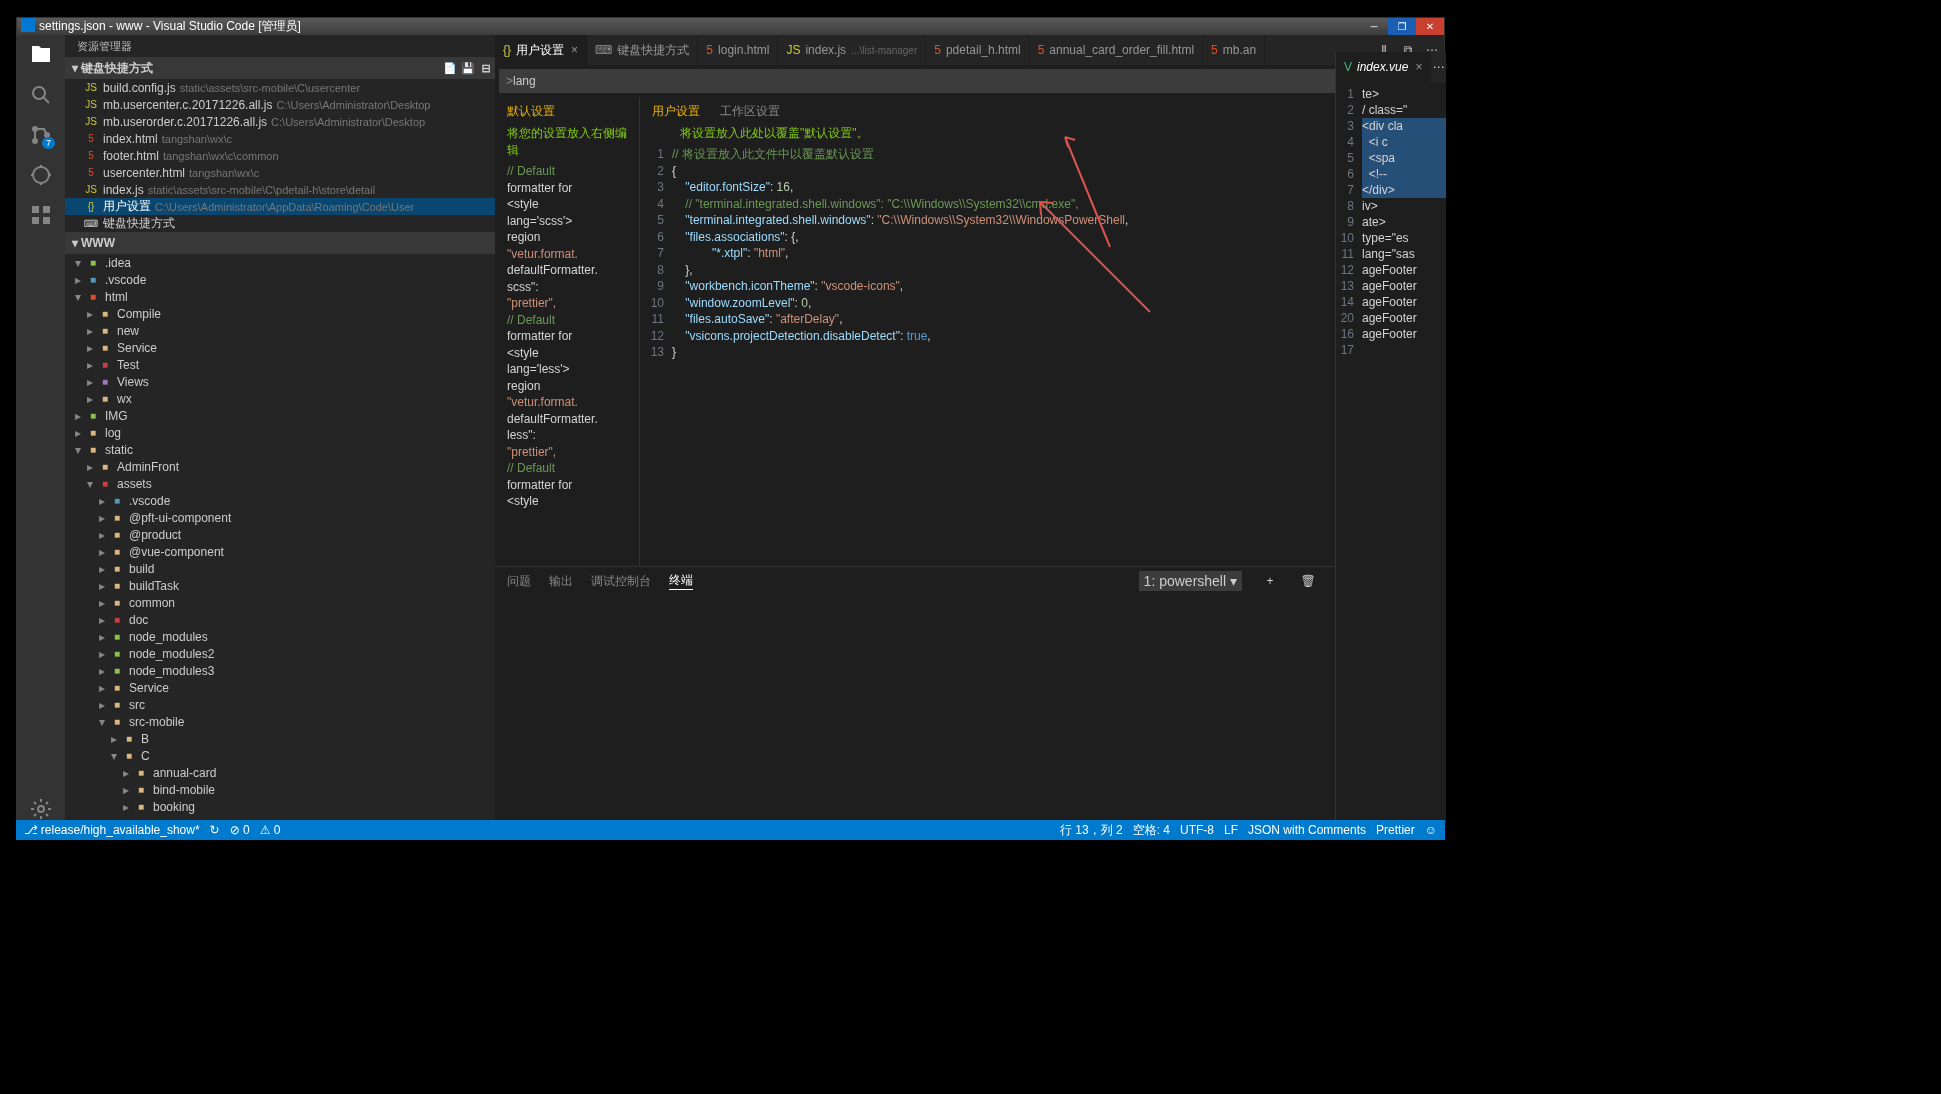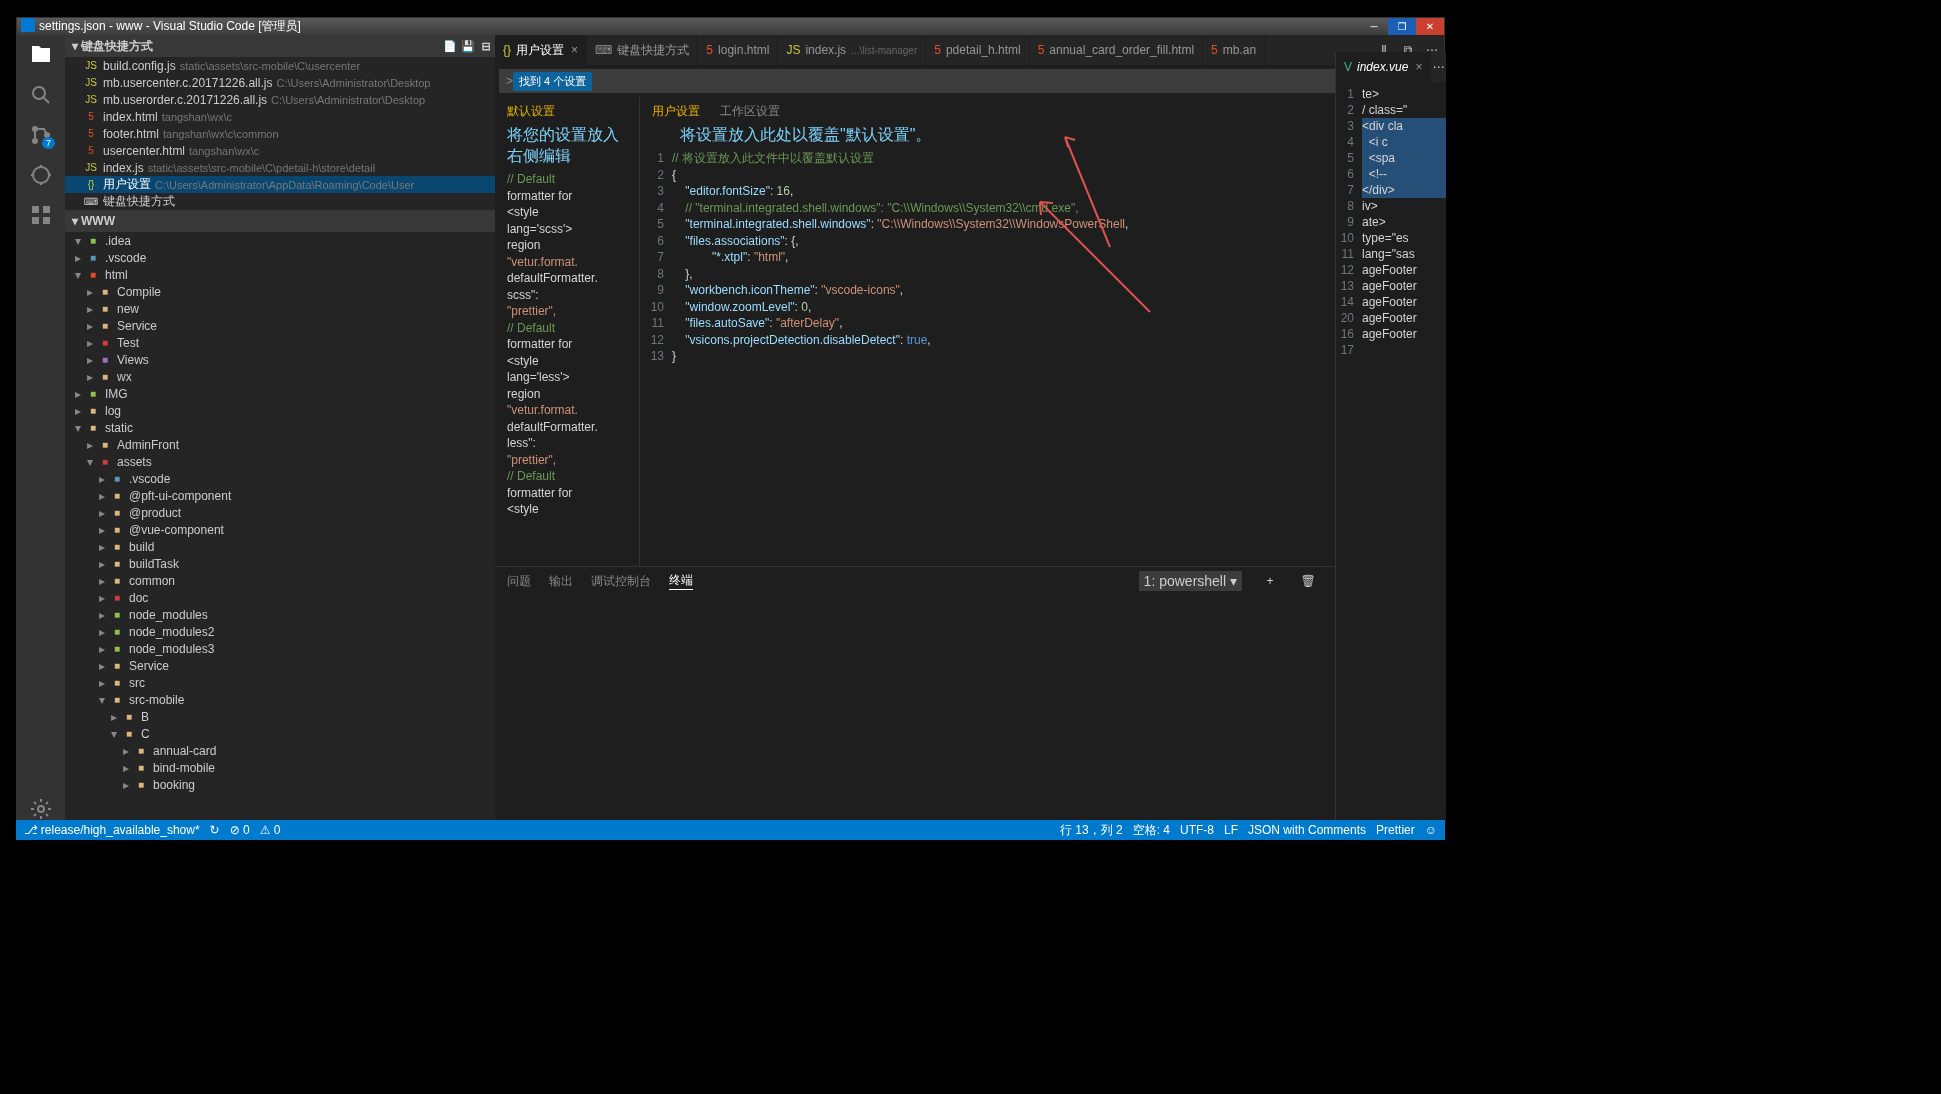--- a/index.html
+++ b/index.html
@@ -47,21 +47,21 @@
 .tab .cl{color:#969696;font-size:12px;margin-left:2px}
 .tabbar .sp{flex:1}
 .tabbar .tact{width:24px;text-align:center;color:#ccc}
 .searchbar{height:24px;margin:4px;border:1px solid #3c3c3c;background:#3c3c3c;display:flex;align-items:center;padding:0 6px;color:#ccc}
 .searchbar input{flex:1;background:transparent;border:0;color:#ccc;outline:none;font-size:12px}
 .searchbar .res{background:#0e639c;padding:2px 6px;border-radius:2px;font-size:11px;color:#fff}
 .split{flex:1;display:flex;min-height:0}
 .pane{display:flex;flex-direction:column;min-width:0}
 .pane-head{height:28px;display:flex;align-items:center;padding:0 12px;gap:20px;color:#888;font-size:12px}
 .pane-head .act{color:#eab308}
-.pane-sub{color:#7dd3fc;padding:0 12px 4px;font-size:16px}
+.pane-sub{color:#84cc16;padding:0 12px 4px;font-size:12px}
 .code{flex:1;overflow:hidden;font-family:Consolas,monospace;font-size:13px;line-height:16.5px;position:relative}
 .code .ln{display:flex}
 .code .gut{width:32px;text-align:right;color:#6e7681;padding-right:8px;flex-shrink:0}
 .code .txt{white-space:pre;flex:1}
 .c-com{color:#6a9955}.c-str{color:#ce9178}.c-key{color:#9cdcfe}.c-num{color:#b5cea8}.c-pun{color:#d4d4d4}.c-bool{color:#569cd6}
 .minimap{position:absolute;right:0;top:0;width:60px;height:100%;background:#1e1e1e;opacity:.5}
 .minimap .mm{position:absolute;left:4px;width:50px;height:2px;background:#4a5a6a}
 .panel{height:255px;background:#1e1e1e;border-top:1px solid #333;display:flex;flex-direction:column}
 .panel-tabs{height:28px;display:flex;align-items:center;padding:0 12px;gap:18px;color:#888}
 .panel-tabs .pt.active{color:#fff;border-bottom:1px solid #fff}
@@ -128,20 +128,21 @@
         </div>
       <div class="sp"></div>
       <div class="ai">
           <svg viewBox="0 0 24 24">
             <circle cx="12" cy="12" r="3" fill="none" stroke="currentColor" stroke-width="2"></circle>
             <path d="M12 2v3M12 19v3M2 12h3M19 12h3M5 5l2 2M17 17l2 2M5 19l2-2M17 7l2-2" stroke="currentColor" stroke-width="2"></path>
           </svg>
         </div>
     </div>
     <div class="sidebar">
+      <div class="sb-title">资源管理器</div>
       <div class="sb-sec">
         <span class="chev">▾</span>
           <span>键盘快捷方式</span>
         <div class="sp"></div>
         <span class="act">📄</span>
         <span class="act">💾</span>
         <span class="act">⊟</span>
       </div>
       <div id="open-editors">
           <div class="tree-row" style="padding-left: 18px;">
@@ -394,20 +395,21 @@
             <span class="ic-html">5</span>
             <span>mb.an</span>
           </div>
           <div class="sp"></div>
           <div class="tact">⫴</div>
           <div class="tact">⧉</div>
           <div class="tact">⋯</div>
         </div>
       <div class="searchbar">
         <span style="color:#888">&gt;</span>
+        <input value="lang" style="">
         <span class="res">找到 4 个设置</span>
       </div>
       <div class="split">
         <div class="pane" style="width:145px;border-right:1px solid #333">
           <div class="pane-head">
               <span class="act">默认设置</span>
             </div>
           <div class="pane-sub">将您的设置放入右侧编辑</div>
           <div class="code" id="leftcode">
               <div class="ln">

